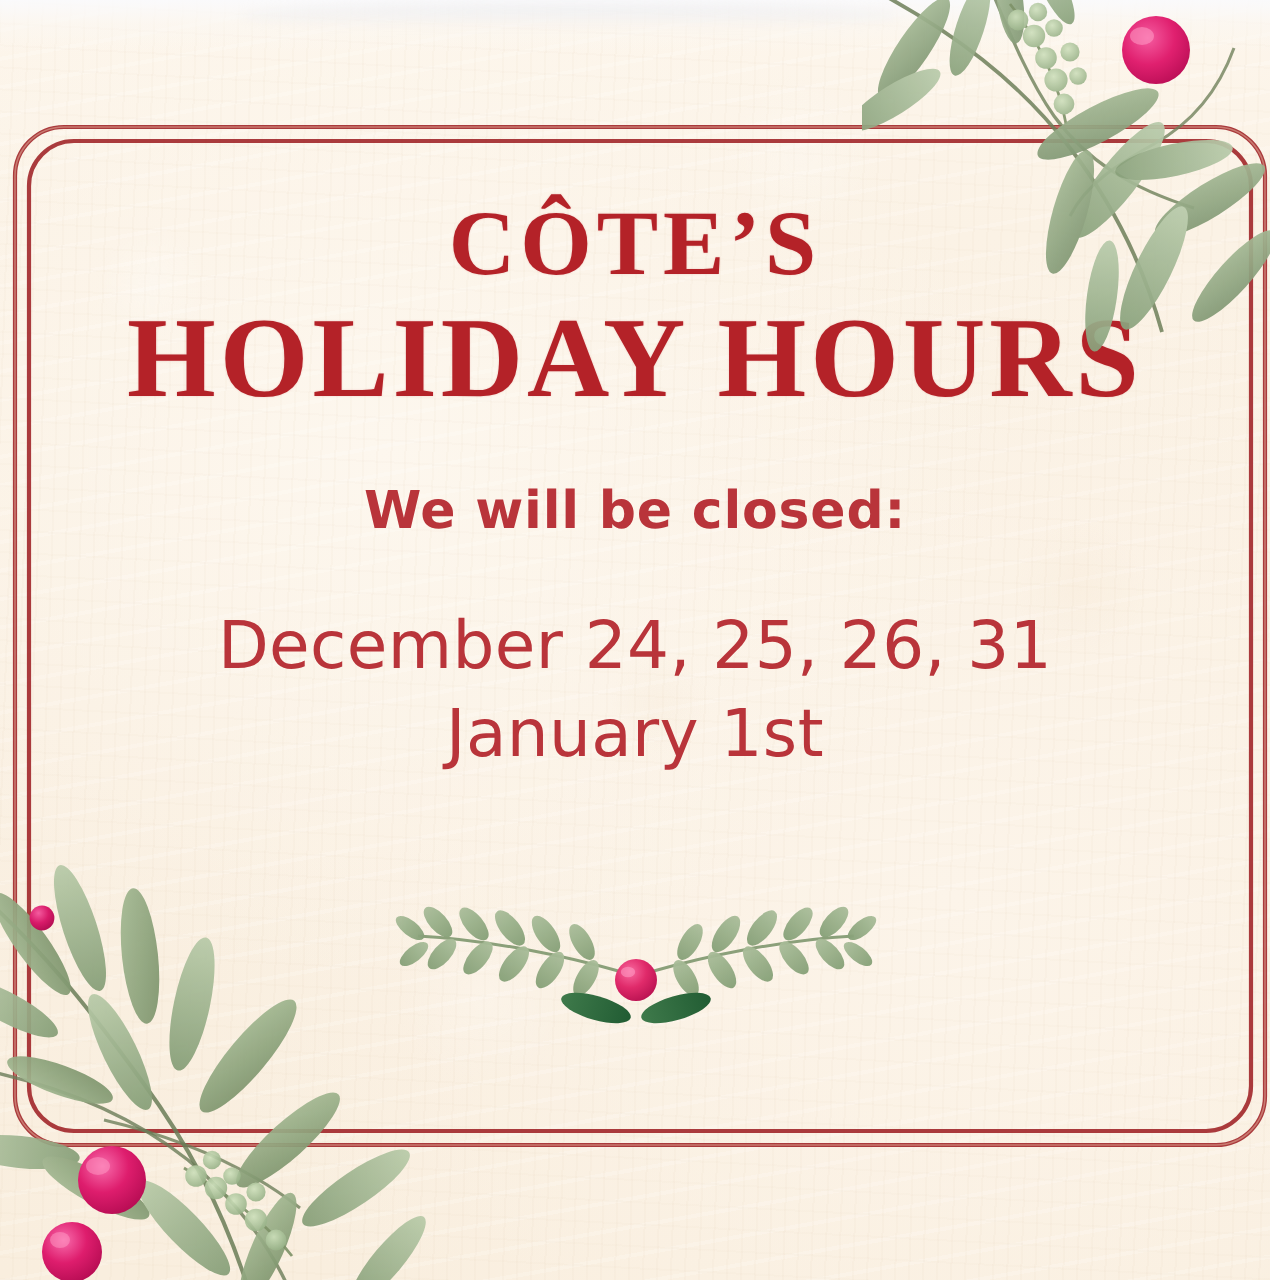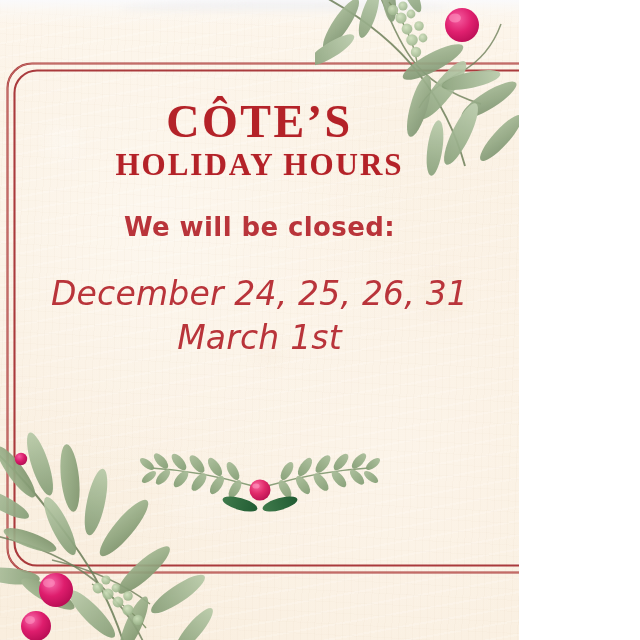--- a/index.html
+++ b/index.html
@@ -8,21 +8,21 @@
   }
   body {
     width: 640px;
     height: 640px;
     overflow: hidden;
     font-family: "Liberation Sans", sans-serif;
   }
 
   #poster {
     position: relative;
-    width: 519px;
+    width: 635px;
     height: 640px;
     background: #fef9c3;
     overflow: hidden;
   }
 
   
   .paper-base {
     position: absolute;
     inset: 0;
     background:
@@ -86,41 +86,41 @@
     font-family: "Liberation Serif", "DejaVu Serif", serif;
     font-weight: bold;
     font-size: 46px;
     line-height: 1.12;
     letter-spacing: 2.5px;
     margin: 0;
     text-shadow: 0 0 1px rgba(180,34,40,0.22);
   }
   .title .line2 {
     display: block;
-    font-size: 31px;
+    font-size: 57px;
     letter-spacing: 2px;
   }
   .subtitle {
     margin: 30px 0 0 0;
     color: #b9343a;
     font-family: "DejaVu Sans", "Liberation Sans", sans-serif;
     font-weight: 600;
     font-size: 26px;
     letter-spacing: 0.4px;
   }
   .dates {
     margin: 30px 0 0 0;
     color: #b9343a;
     font-family: "DejaVu Sans", "Liberation Sans", sans-serif;
     font-weight: 400;
     font-size: 33px;
     line-height: 1.32;
     letter-spacing: 0.2px;
   }
-  .dates .d-line { display: block; font-style: italic; }
+  .dates .d-line { display: block; }
 
   
   .art {
     position: absolute;
     inset: 0;
     pointer-events: none;
   }
   .divider-wrap {
     position: absolute;
     left: 50%;
@@ -164,21 +164,21 @@
   </div>
 
   <div class="content">
     <h1 class="title">
       <span>CÔTE’S</span>
       <span class="line2">HOLIDAY HOURS</span>
     </h1>
     <p class="subtitle">We will be closed:</p>
     <p class="dates">
       <span class="d-line">December 24, 25, 26, 31</span>
-      <span class="d-line">March 1st</span>
+      <span class="d-line">January 1st</span>
     </p>
   </div>
 
   <div class="art">
 
     <div class="corner-tr">
       <svg width="210" height="190" viewBox="0 0 210 190" xmlns="http://www.w3.org/2000/svg">
         <defs>
           <linearGradient id="lfA" x1="0" y1="0" x2="1" y2="1">
             <stop offset="0%" stop-color="#a9bd99"></stop>

